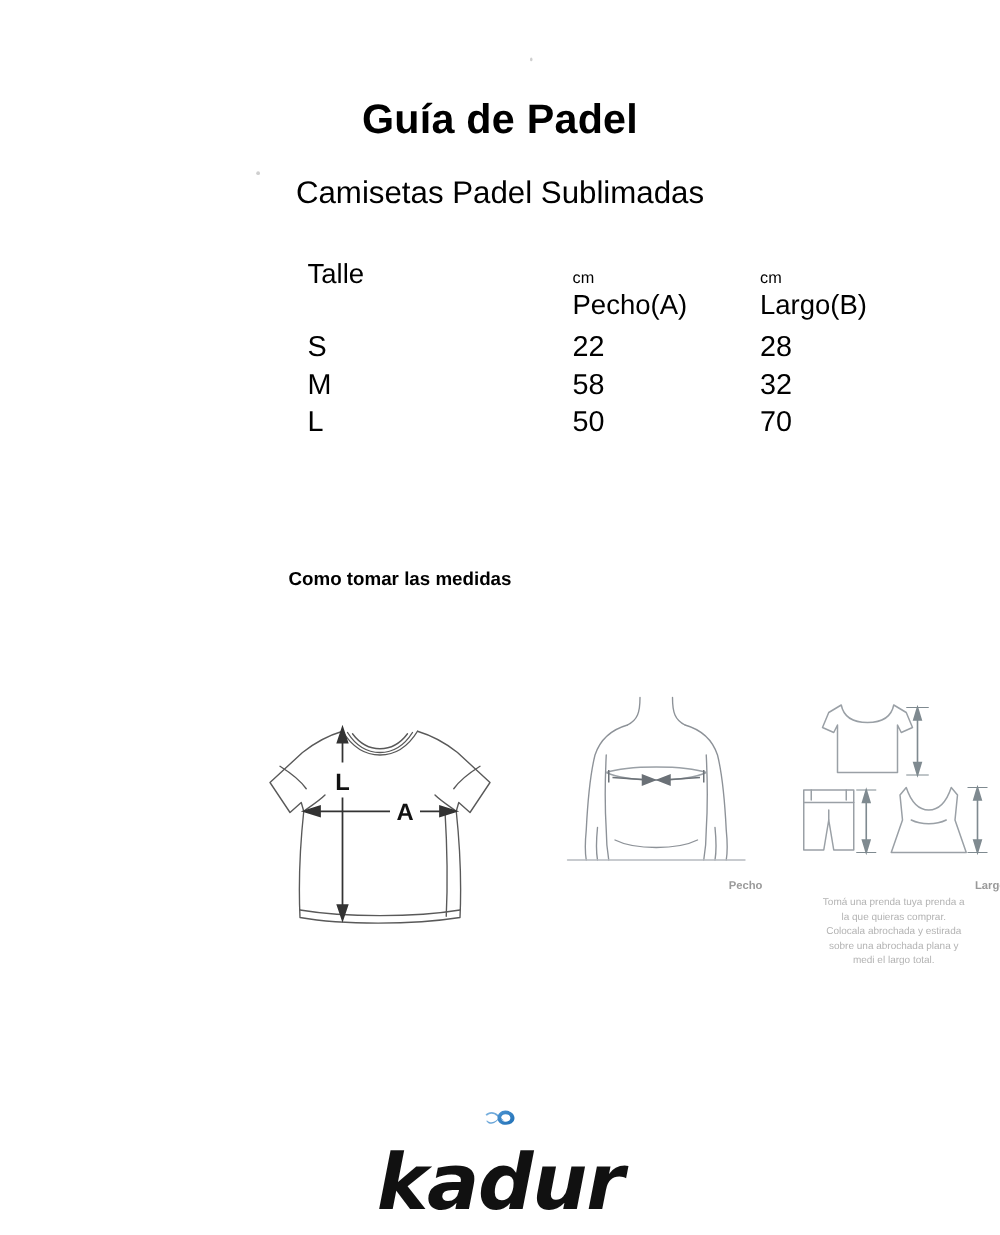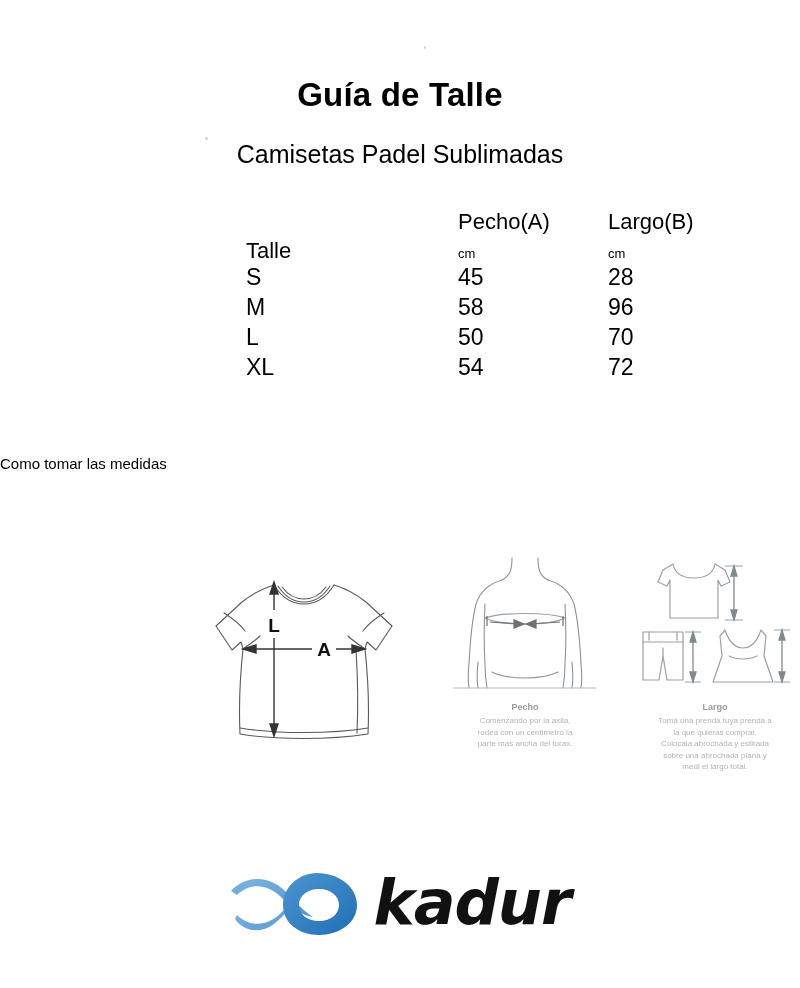--- a/index.html
+++ b/index.html
@@ -84,67 +84,69 @@
     height: 30px;
     line-height: 30px;
   }
 
   
   .howto {
     position: absolute;
     top: 455px;
     left: 0;
     width: 640px;
+    text-align: center;
     font-size: 15px;
-    font-weight: normal;
+    font-weight: bold;
   }
 
   
   .illustrations {
     position: absolute;
     top: 552px;
     left: 0;
     width: 800px;
     height: 250px;
   }
   .panel {
     position: absolute;
     top: 0;
   }
   .panel-shirt  { left: 196px;  width: 220px; }
   .panel-chest  { left: 440px;  width: 170px; }
   .panel-length { left: 625px;  width: 180px; }
 
   .panel-caption-title {
-    text-align: center;
+    text-align: right;
     font-size: 9px;
     font-weight: bold;
     color: #9a9a9a;
     margin-top: 6px;
   }
   .panel-caption-body {
     text-align: center;
     font-size: 8px;
     line-height: 11.5px;
     color: #b3b3b3;
     margin-top: 3px;
     padding: 0 6px;
   }
 
   
   .logo {
     position: absolute;
-    top: 858px;
+    top: 887px;
     left: 0;
     width: 800px;
     height: 90px;
     display: flex;
     align-items: center;
     justify-content: center;
     gap: 14px;
+    flex-direction: column;
   }
   .logo-mark { display: block; }
   .logo-text {
     font-family: "DejaVu Sans", sans-serif;
     font-size: 62px;
     font-weight: bold;
     font-style: italic;
     color: #111111;
     letter-spacing: -1px;
     line-height: 1;
@@ -157,55 +159,50 @@
   }
 </style>
 </head>
 <body>
 
 <div class="page">
 
   <div class="speck" style="left:424px; top:46px; width:2px; height:3px;"></div>
   <div class="speck" style="left:205px; top:137px; width:3px; height:3px;"></div>
 
-  <div class="title">Guía de Talle</div>
+  <div class="title">Guía de Padel</div>
   <div class="subtitle">Camisetas Padel Sublimadas</div>
 
   <div class="table-wrap">
     <table class="size-table">
       <tbody>
           <tr>
+        <td class="hdr-talle">Talle</td>
+        <td class="unit-cell">cm</td>
+        <td class="unit-cell">cm</td>
+      </tr>
+      <tr>
         <td class="col-talle"></td>
         <td class="col-pecho hdr-cell">Pecho(A)</td>
         <td class="col-largo hdr-cell">Largo(B)</td>
       </tr>
       <tr>
-        <td class="hdr-talle">Talle</td>
-        <td class="unit-cell">cm</td>
-        <td class="unit-cell">cm</td>
-      </tr>
-      <tr>
         <td class="data-cell">S</td>
-        <td class="data-cell">45</td>
+        <td class="data-cell">22</td>
         <td class="data-cell">28</td>
       </tr>
       <tr>
         <td class="data-cell">M</td>
         <td class="data-cell">58</td>
-        <td class="data-cell">96</td>
+        <td class="data-cell">32</td>
       </tr>
       <tr>
         <td class="data-cell">L</td>
         <td class="data-cell">50</td>
         <td class="data-cell">70</td>
-      </tr>
-      <tr>
-        <td class="data-cell">XL</td>
-        <td class="data-cell">54</td>
-        <td class="data-cell">72</td>
       </tr>
     </tbody>
       </table>
   </div>
 
   <div class="howto">Como tomar las medidas</div>
 
   <div class="illustrations">
 
     <div class="panel panel-shirt">
@@ -283,25 +280,20 @@
         <g stroke="#6b7177" stroke-width="1.2" fill="#6b7177">
           <line x1="50" y1="70" x2="80" y2="72"></line>
           <line x1="120" y1="70" x2="90" y2="72"></line>
           <polygon points="84,72 74,68 74,76"></polygon>
           <polygon points="86,72 96,68 96,76"></polygon>
           <line x1="47" y1="64" x2="47" y2="74"></line>
           <line x1="123" y1="64" x2="123" y2="74"></line>
         </g>
       </svg>
       <div class="panel-caption-title">Pecho</div>
-      <div class="panel-caption-body">
-        <div>Comenzando por la axila,</div>
-        <div>rodea con un centimetro la</div>
-        <div>parte mas ancha del torax.</div>
-      </div>
     </div>
 
     <div class="panel panel-length">
       <svg width="180" height="140" viewBox="0 0 180 140">
         <g fill="none" stroke="#9aa0a6" stroke-width="1.2" stroke-linejoin="round" stroke-linecap="round">
 
           <g>
             <path d="M48,12 L38,18 L33,30 L42,34 L45,28 L45,66 L93,66 L93,28 L96,34 L105,30 L100,18 L90,12
                      C88,22 80,26 69,26 C58,26 50,22 48,12 Z"></path>
           </g>

